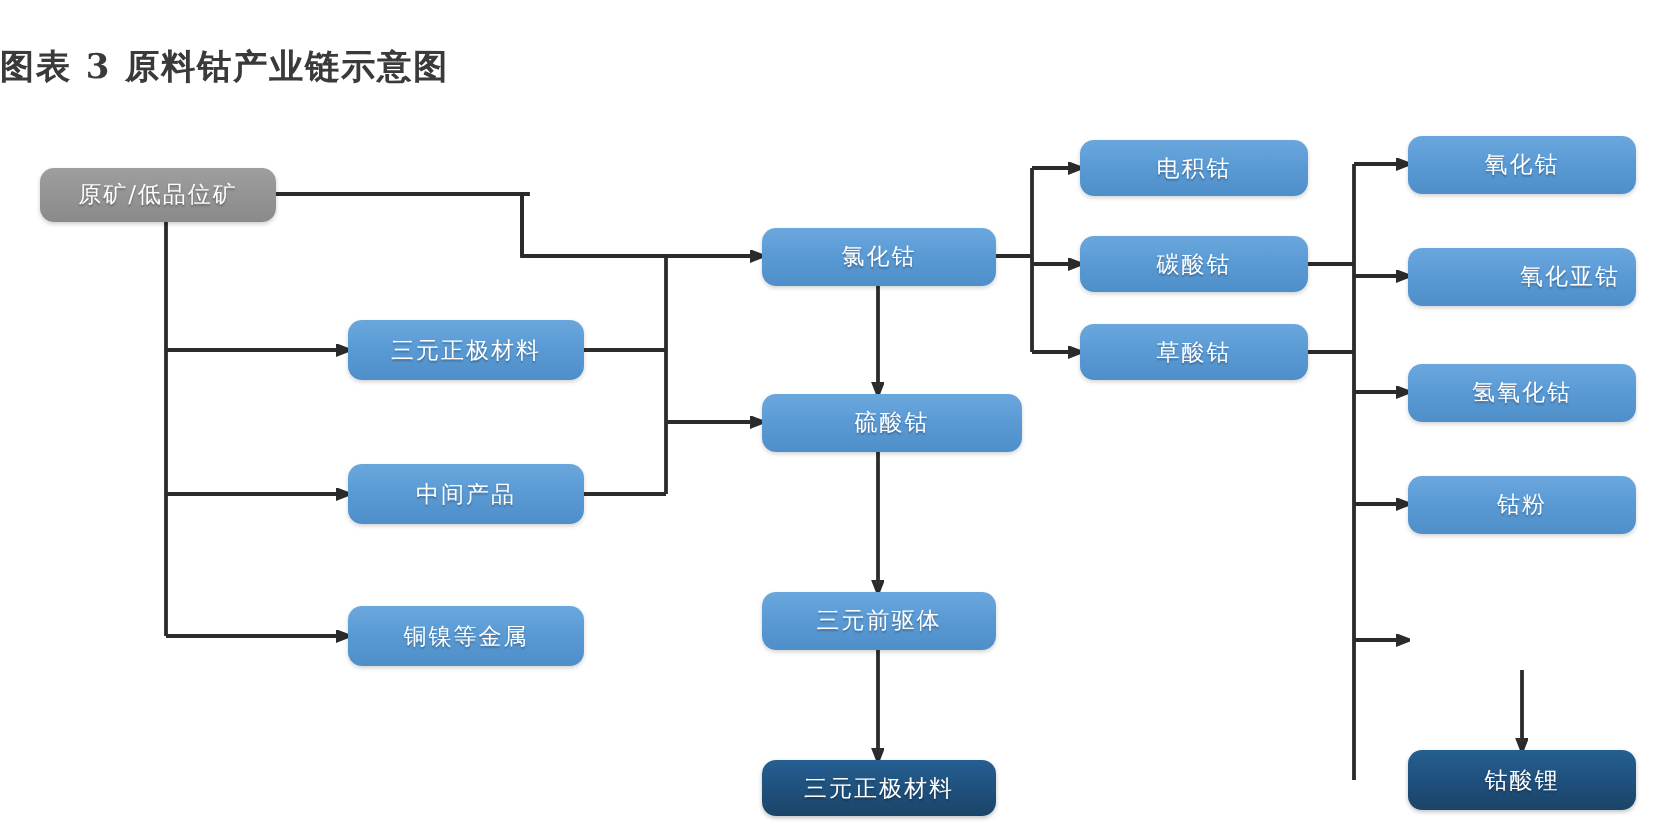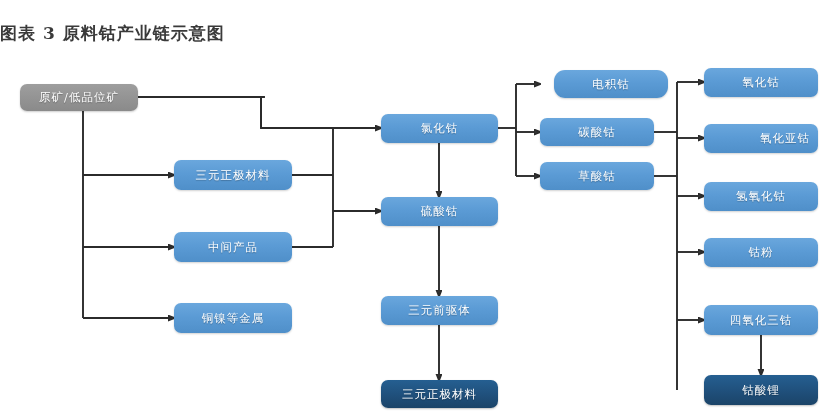--- a/index.html
+++ b/index.html
@@ -98,28 +98,27 @@
     <path d="M761,335 L761,375" marker-end="url(#ar)"></path>
   </svg>
 
   <div class="node gray" style="left:20px;top:84px;width:118px;height:27px;">原矿/低品位矿</div>
 
   <div class="node blue" style="left:174px;top:160px;width:118px;height:30px;">三元正极材料</div>
   <div class="node blue" style="left:174px;top:232px;width:118px;height:30px;">中间产品</div>
   <div class="node blue" style="left:174px;top:303px;width:118px;height:30px;">铜镍等金属</div>
 
   <div class="node blue" style="left:381px;top:114px;width:117px;height:29px;">氯化钴</div>
-  <div class="node blue" style="left:381px;top:197px;width:117px;height:29px;text-align:center;">硫酸钴</div>
+  <div class="node blue" style="left:381px;top:197px;width:130px;height:29px;text-align:center;">硫酸钴</div>
   <div class="node blue" style="left:381px;top:296px;width:117px;height:29px;">三元前驱体</div>
   <div class="node navy" style="left:381px;top:380px;width:117px;height:28px;">三元正极材料</div>
 
-  <div class="node blue" style="left:554px;top:70px;width:114px;height:28px;border-radius:11px;">电积钴</div>
+  <div class="node blue" style="left:540px;top:70px;width:114px;height:28px;">电积钴</div>
   <div class="node blue" style="left:540px;top:118px;width:114px;height:28px;">碳酸钴</div>
   <div class="node blue" style="left:540px;top:162px;width:114px;height:28px;">草酸钴</div>
 
   <div class="node blue" style="left:704px;top:68px;width:114px;height:29px;">氧化钴</div>
   <div class="node blue" style="left:704px;top:124px;width:114px;height:29px;padding-left:48px;">氧化亚钴</div>
   <div class="node blue" style="left:704px;top:182px;width:114px;height:29px;">氢氧化钴</div>
   <div class="node blue" style="left:704px;top:238px;width:114px;height:29px;">钴粉</div>
-  <div class="node blue" style="left:704px;top:305px;width:114px;height:30px;">四氧化三钴</div>
   <div class="node navy" style="left:704px;top:375px;width:114px;height:30px;">钴酸锂</div>
 
 </div>
 
 </body></html>

